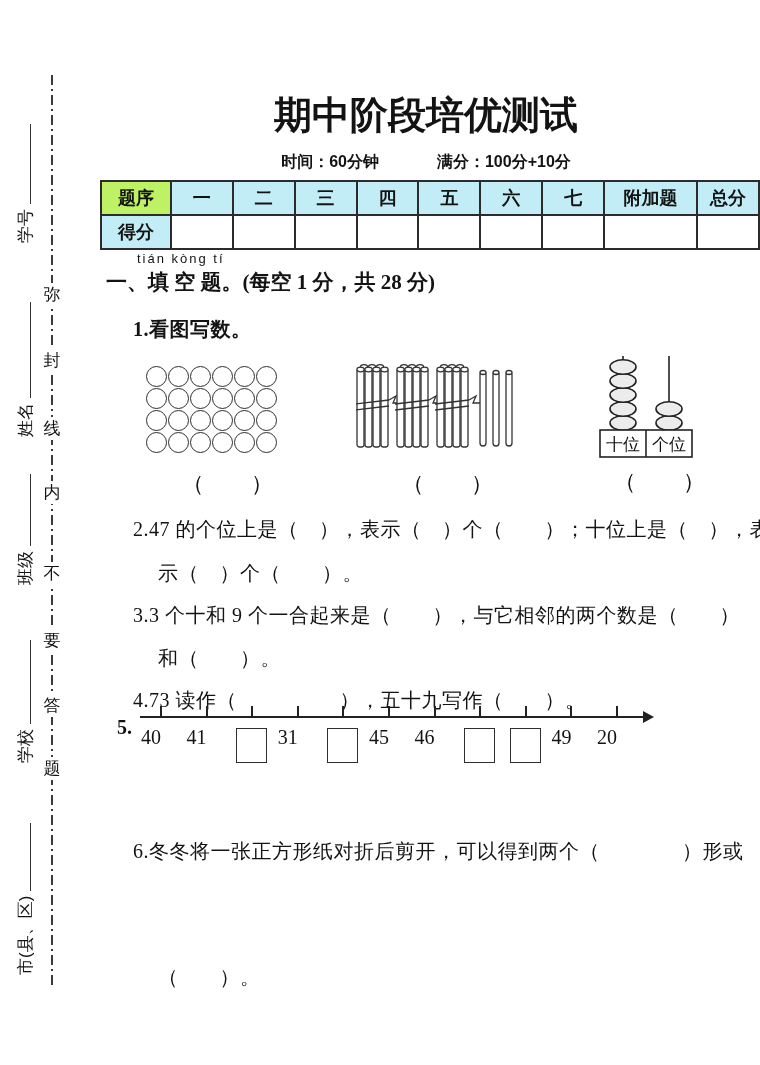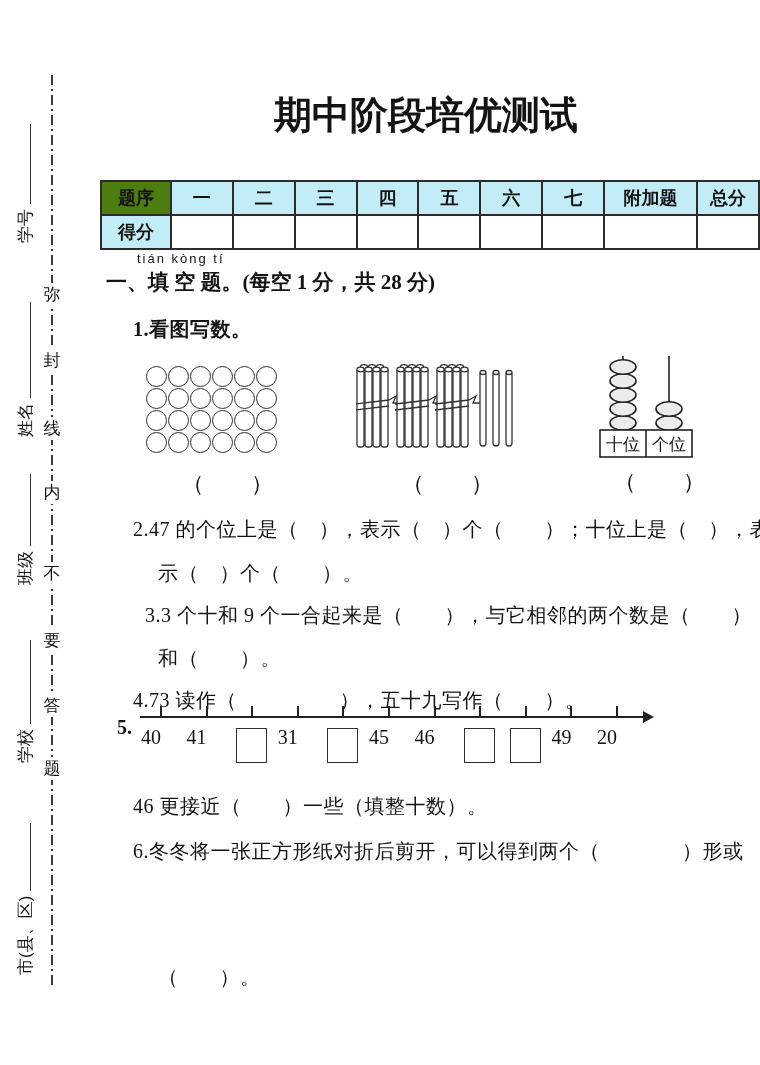--- a/index.html
+++ b/index.html
@@ -69,25 +69,29 @@
     </div>
   <div id="side-fields">
       <div class="side-field" style="top: 243px;"><span>学号</span><span class="fl-line" style="width: 80px;"></span></div>
       <div class="side-field" style="top: 437px;"><span>姓名</span><span class="fl-line" style="width: 96px;"></span></div>
       <div class="side-field" style="top: 585px;"><span>班级</span><span class="fl-line" style="width: 72px;"></span></div>
       <div class="side-field" style="top: 763px;"><span>学校</span><span class="fl-line" style="width: 84px;"></span></div>
       <div class="side-field" style="top: 975px;"><span>市(县、区)</span><span class="fl-line" style="width: 68px;"></span></div>
     </div>
 
   <div class="hdr-sub">期中阶段培优测试</div>
+  <div class="info">
+    <span>时间：60分钟</span>
+    <span>满分：100分+10分</span>
+  </div>
 
   <table class="score">
     <tbody>
         <tr>
-      <td class="hd corner" style="background: #4d7c0f;">题序</td>
+      <td class="hd corner" style="background: #bef264;">题序</td>
     <td class="hd" style="background: rgb(195, 237, 246);">一</td>
           <td class="hd" style="background: rgb(195, 237, 246);">二</td>
           <td class="hd" style="background: rgb(195, 237, 246);">三</td>
           <td class="hd" style="background: rgb(195, 237, 246);">四</td>
           <td class="hd" style="background: rgb(195, 237, 246);">五</td>
           <td class="hd" style="background: rgb(195, 237, 246);">六</td>
           <td class="hd" style="background: rgb(195, 237, 246);">七</td>
           <td class="hd" style="width: 96px; background: rgb(195, 237, 246);">附加题</td>
           <td class="hd" style="background: rgb(195, 237, 246);">总分</td>
         </tr>
@@ -215,21 +219,21 @@
         <text x="73" y="98" text-anchor="middle" font-size="17" fill="#111" stroke="none" font-family="Liberation Serif,serif">个位</text>
       </g>
     </svg>
   <div class="br" style="left:182px;top:469px;">（　　）</div>
   <div class="br" style="left:402px;top:469px;">（　　）</div>
   <div class="br" style="left:614px;top:467px;">（　　）</div>
 
   <div class="qline" style="left:133px;top:516px;">2.47 的个位上是（　），表示（　）个（　　）；十位上是（　），表</div>
   <div class="qline" style="left:158px;top:560px;">示（　）个（　　）。</div>
 
-  <div class="qline" style="left:133px;top:602px;margin-left:12px;">3.3 个十和 9 个一合起来是（　　），与它相邻的两个数是（　　）</div>
+  <div class="qline" style="left:133px;top:602px;">3.3 个十和 9 个一合起来是（　　），与它相邻的两个数是（　　）</div>
   <div class="qline" style="left:158px;top:645px;">和（　　）。</div>
 
   <div class="qline" style="left:133px;top:687px;">4.73 读作（　　　　　），五十九写作（　　）。</div>
 
   <div class="q5num">5.</div>
   <div class="numline" id="numline">
     <div class="nl-line"></div>
     <div class="nl-arrow"></div>
   <div class="nl-tick" style="left: 20px;"></div>
       <div class="nl-lab" style="left: 1px;">40</div>
@@ -247,19 +251,18 @@
       <div class="nl-tick" style="left: 384.8px;"></div>
       <div class="nl-tick" style="left: 430.4px;"></div>
       <div class="nl-lab" style="left: 411.4px;">49</div>
       <div class="nl-tick" style="left: 476px;"></div>
       <div class="nl-lab" style="left: 457px;">20</div>
       <div class="nl-box" style="left: 96.2px;"></div>
       <div class="nl-box" style="left: 187.4px;"></div>
       <div class="nl-box" style="left: 324.2px;"></div>
       <div class="nl-box" style="left: 369.8px;"></div>
     </div>
-  <div class="qline" style="left:133px;top:793px;">46 更接近（　　）一些（填整十数）。</div>
 
   <div class="qline" style="left:133px;top:838px;">6.冬冬将一张正方形纸对折后剪开，可以得到两个（　　　　）形或</div>
 
   <div class="qline" style="left:158px;top:964px;">（　　）。</div>
 
 </div>
 
 </body></html>

